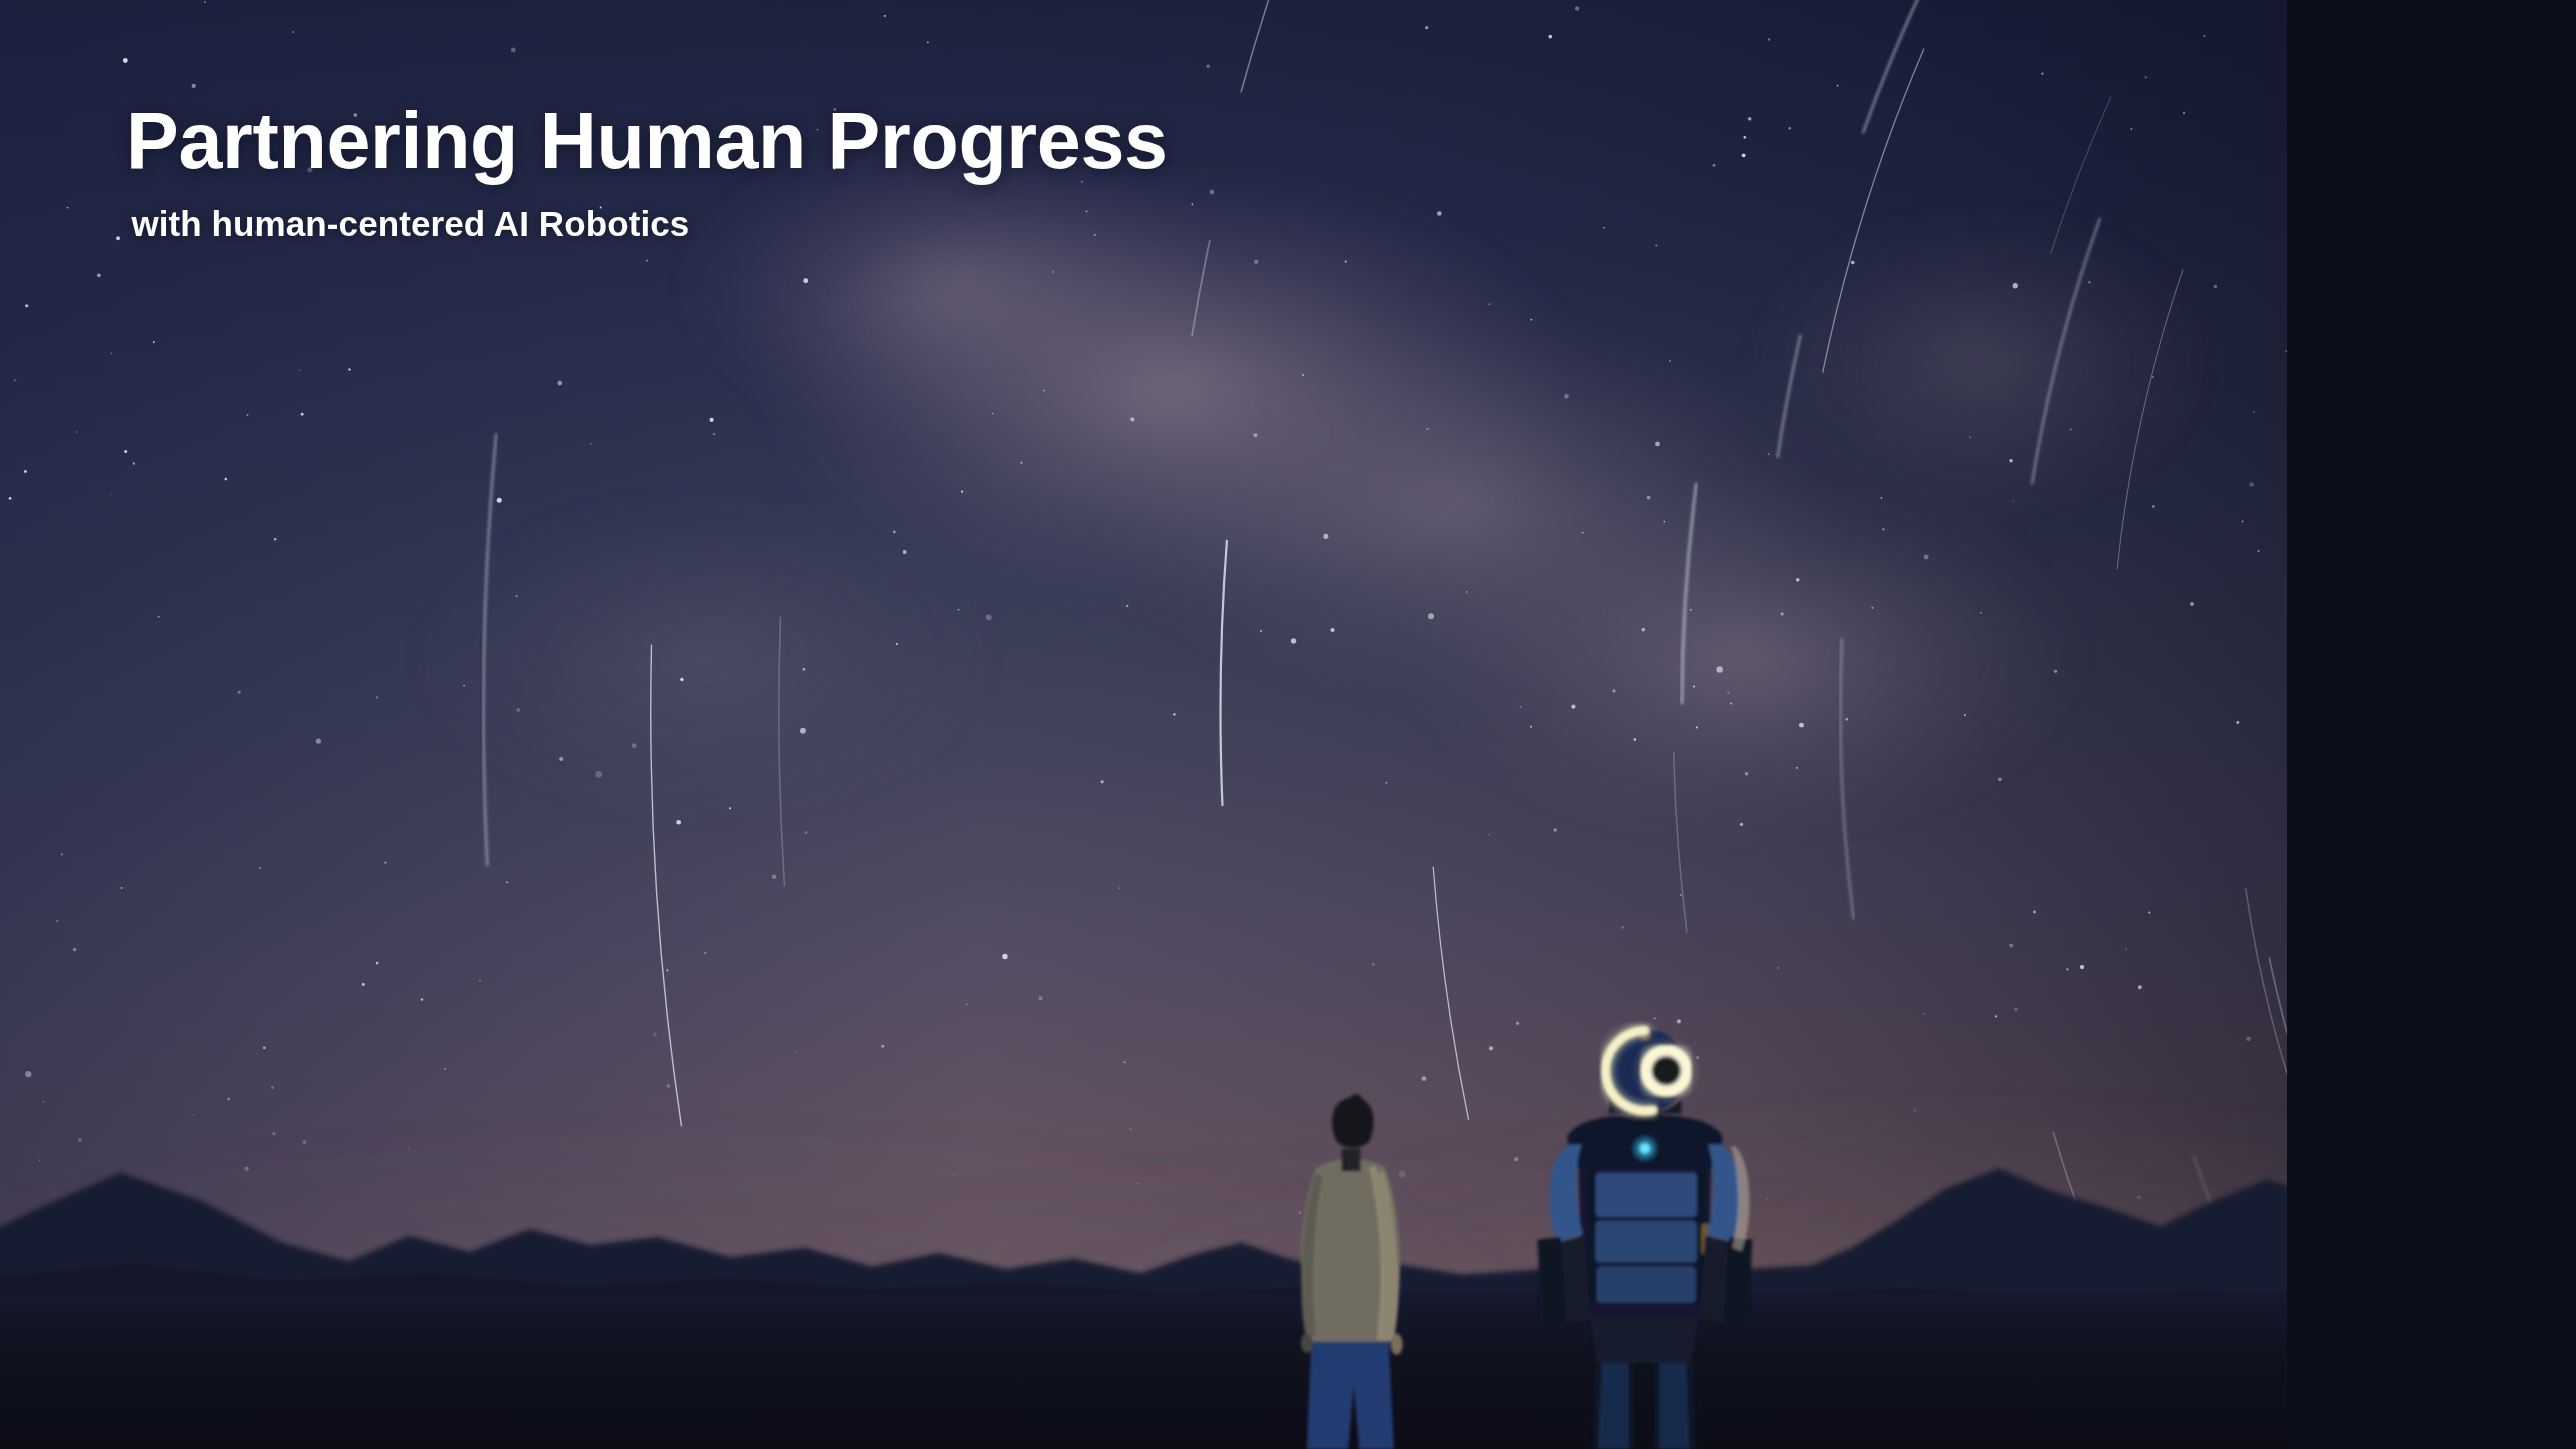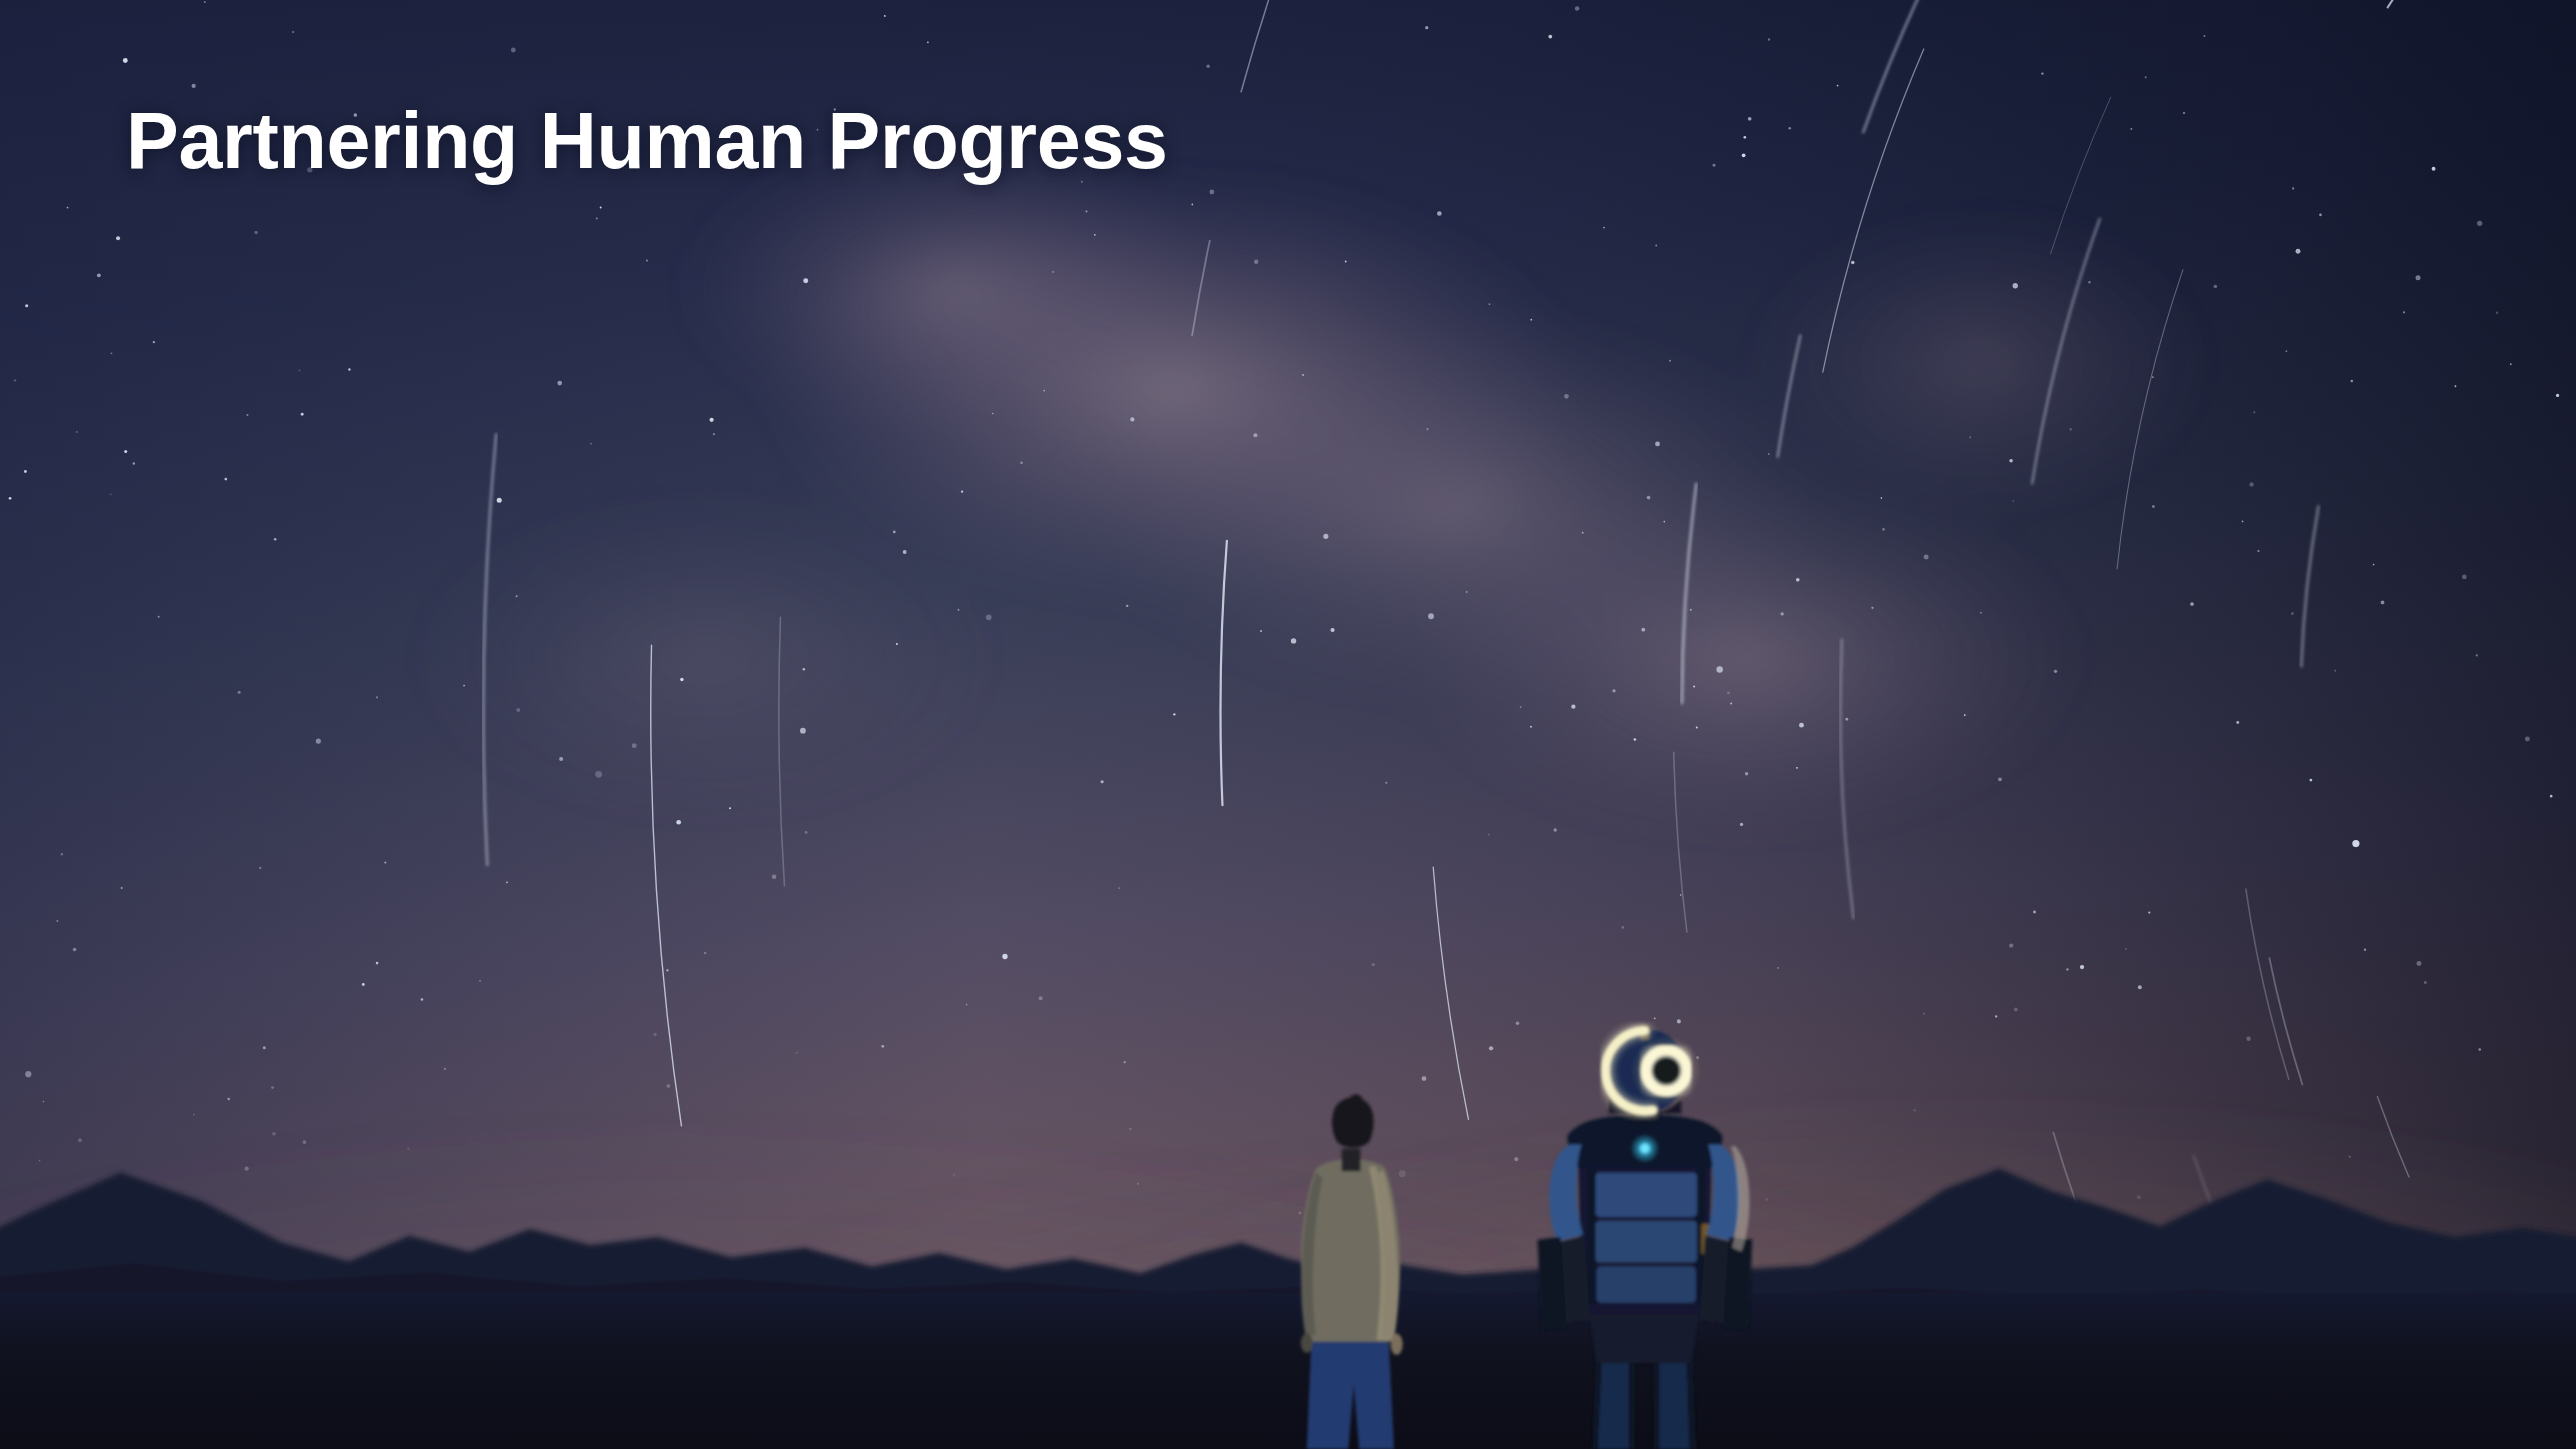--- a/index.html
+++ b/index.html
@@ -5,21 +5,21 @@
 <style>
   * { margin:0; padding:0; box-sizing:border-box; }
   html, body {
     width:2576px; height:1449px;
     background:#0b0e1a;
     overflow:hidden;
     font-family:"Liberation Sans", sans-serif;
   }
   #stage {
     position:relative;
-    width:2576px; height:1449px;
+    width:2287px; height:1449px;
     overflow:hidden;
     background:#0b0e1a;
   }
   #scene-svg { position:absolute; top:0; left:0; width:2576px; height:1449px; display:block; }
 
   
   #text-block {
     position:absolute;
     left:126px; top:101px;
     z-index:60;
@@ -588,16 +588,17 @@
           <circle cx="2484" cy="1596" r="20" fill="#171a1c"></circle>
         </g>
       </g>
     </g>
 
     <rect x="0" y="0" width="3840" height="2160" fill="none"></rect>
   </svg>
 
   <div id="text-block">
     <div id="hero-title">Partnering Human Progress</div>
+    <div id="hero-subtitle">with human-centered AI Robotics</div>
   </div>
 
 </div>
 
 
 </body></html>

